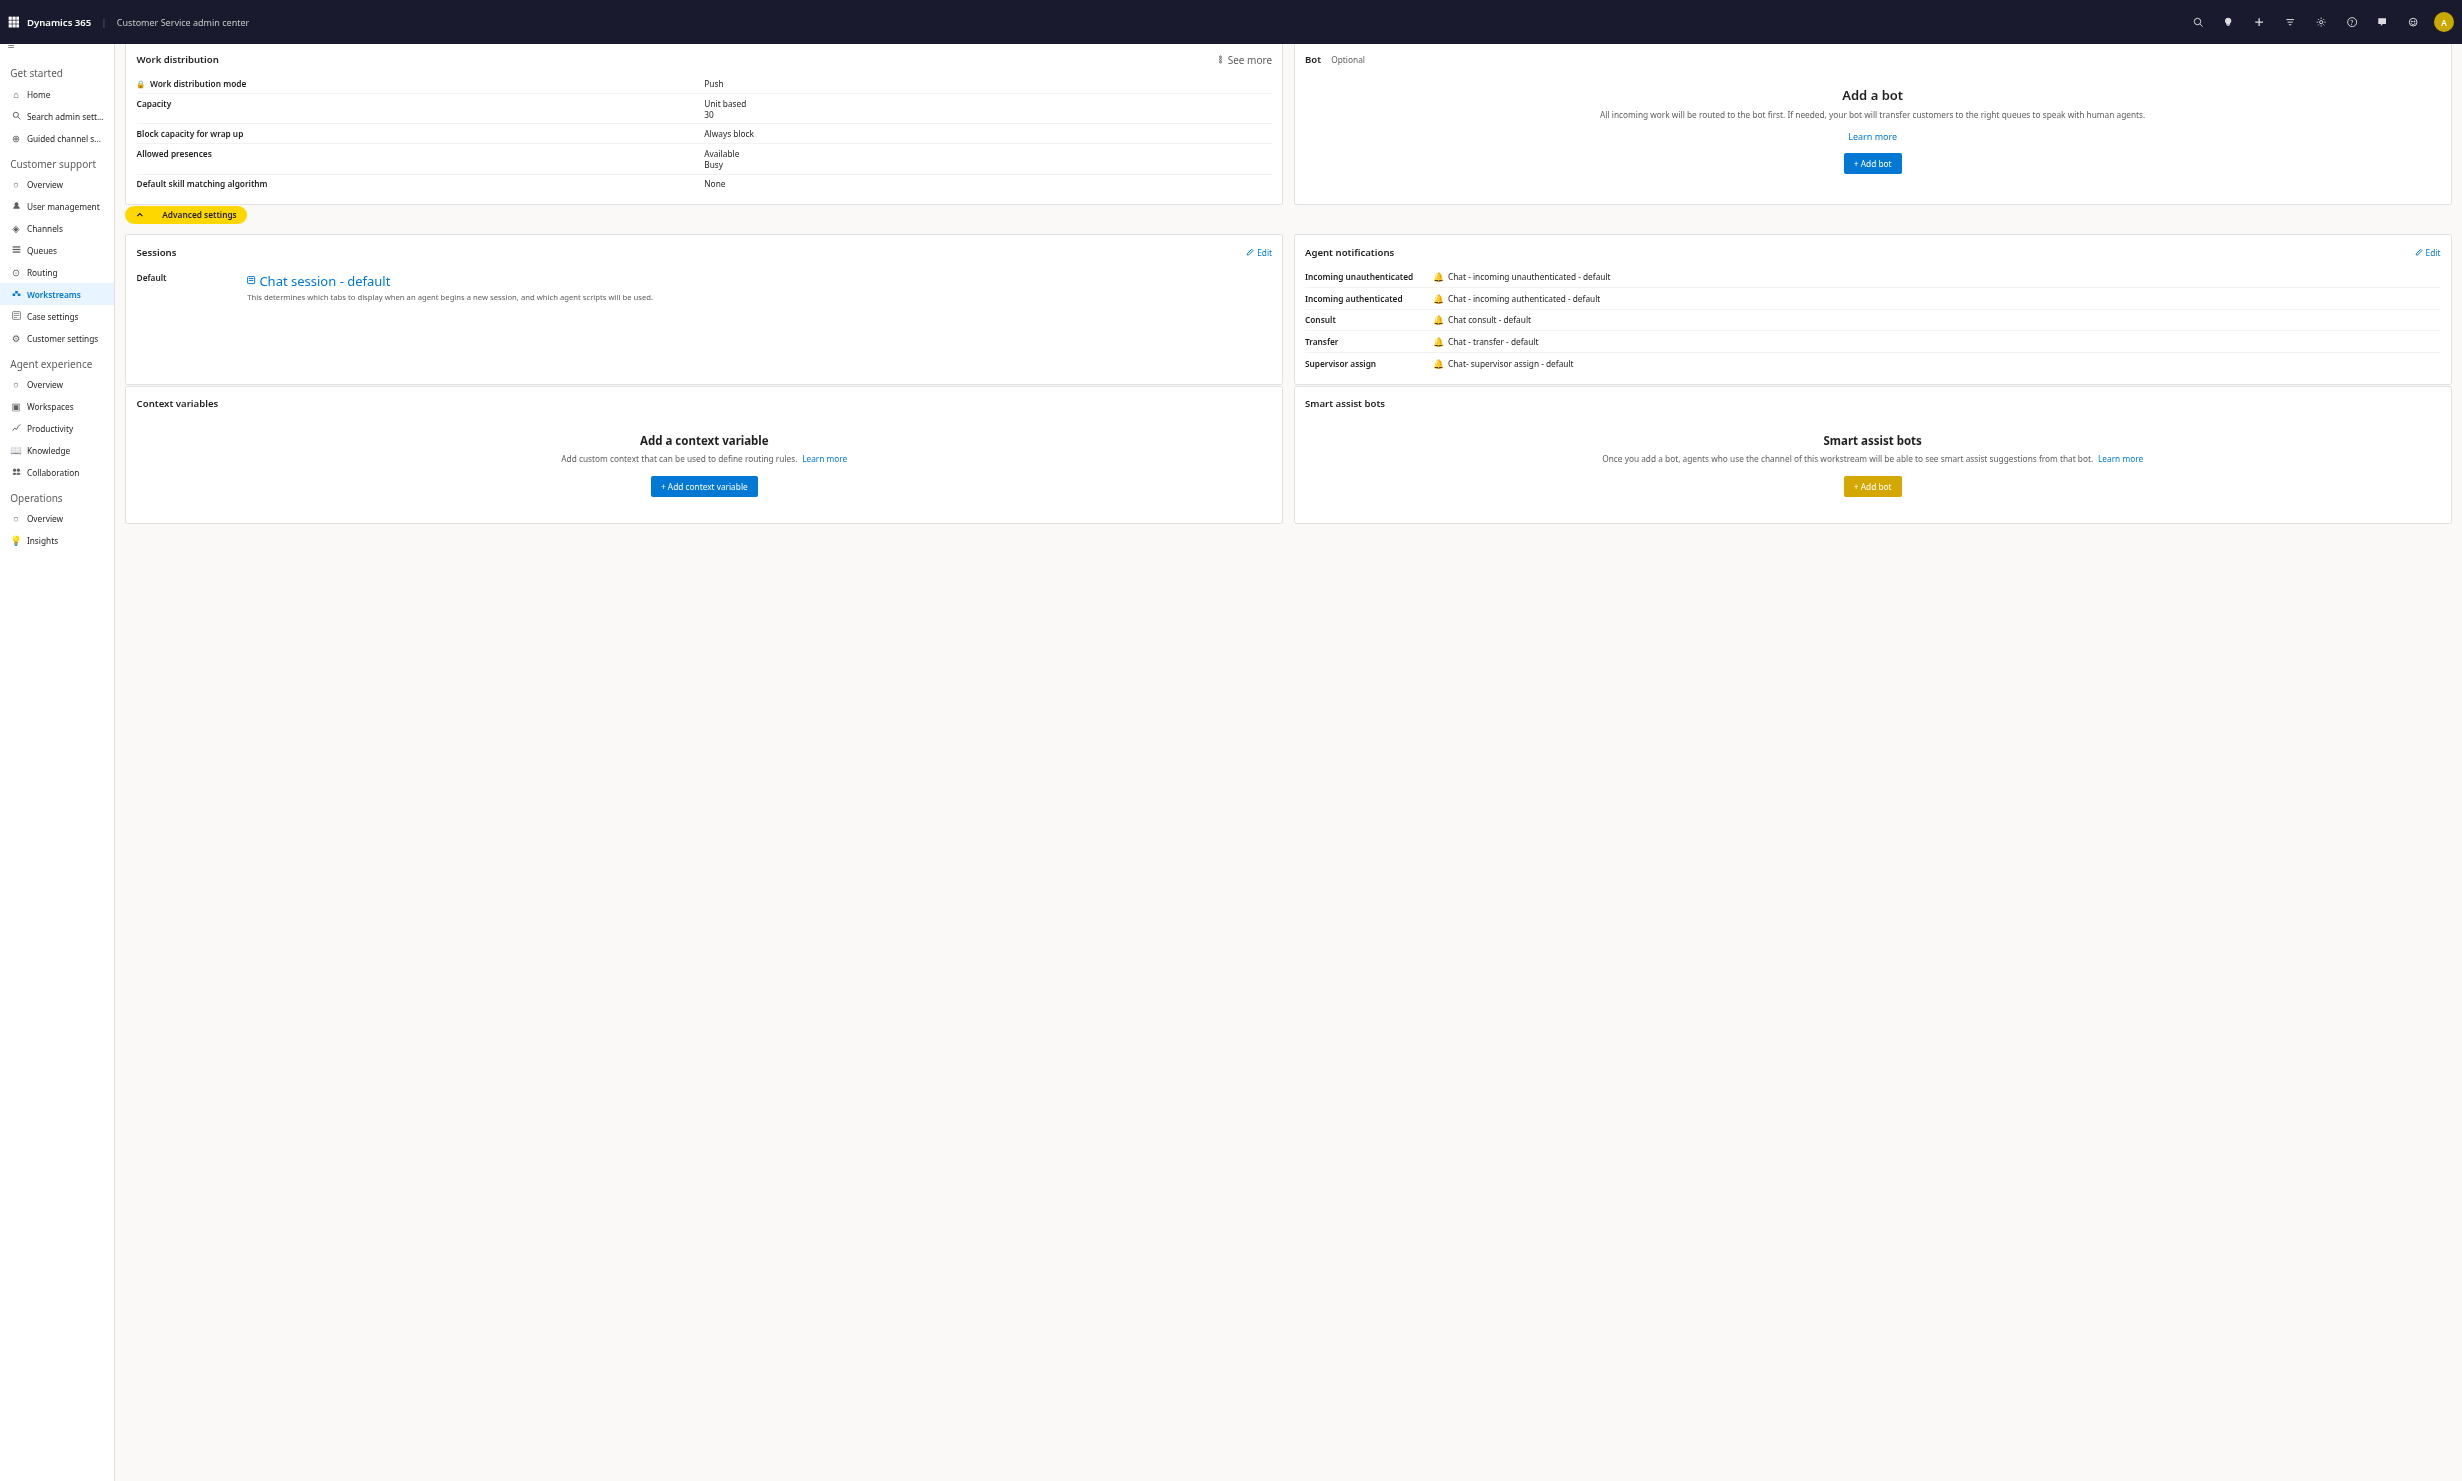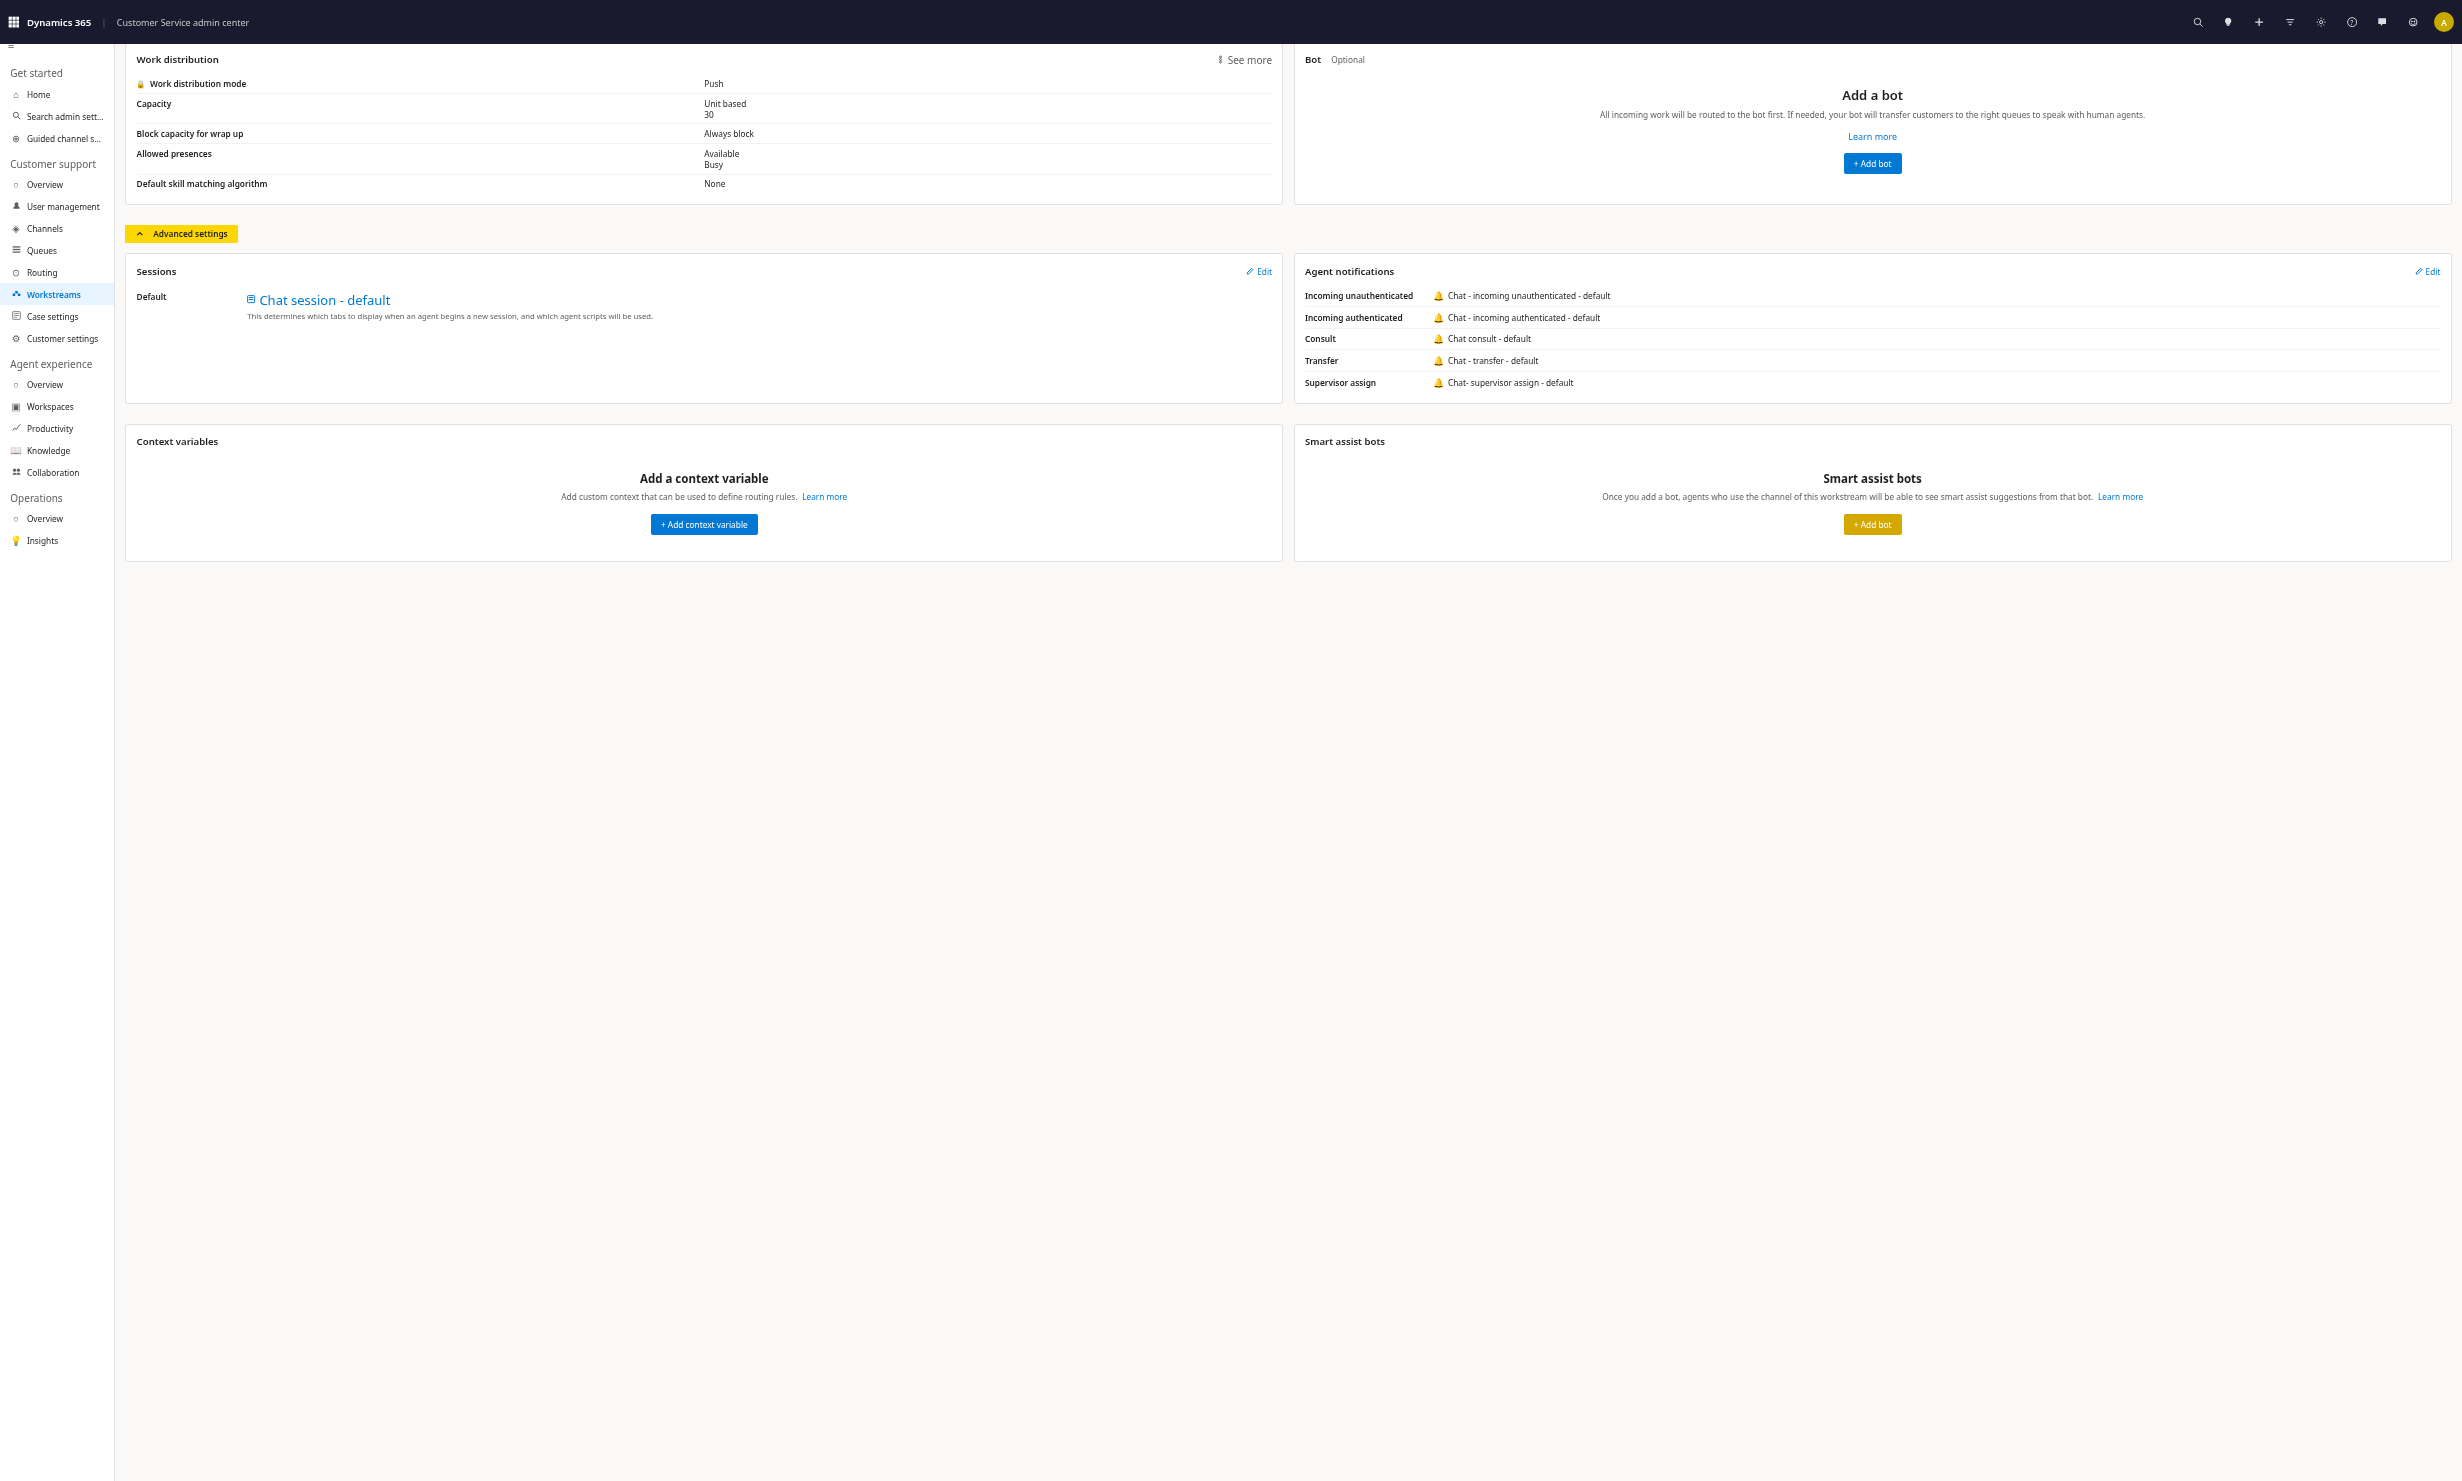--- a/index.html
+++ b/index.html
@@ -128,21 +128,21 @@
       overflow-y: auto;
       padding: 10.3px;
       background: #faf9f8;
     }
 
     
     .panel-row {
       display: grid;
       grid-template-columns: 1fr 1fr;
       gap: 10.3px;
-      margin-bottom: 20px;
+      margin-bottom: 1px;
     }
     .panel {
       background: white;
       border: 0.6px solid #e0e0e0;
       border-radius: 2.6px;
       padding: 10.3px;
     }
     .panel-header {
       display: flex;
       justify-content: space-between;
@@ -214,23 +214,23 @@
       color: #0078d4;
       text-decoration: none;
       cursor: pointer;
     }
 
     
     .advanced-settings-bar {
       background: #ffd700;
       display: inline-flex;
       align-items: center;
-      gap: 10px;
+      gap: 19px;
       padding: 3.8px 10.3px;
-      border-radius: 1px;
+      border-radius: 9px;
       margin-bottom: 10.3px;
       cursor: pointer;
       font-size: 8.3px;
       font-weight: 600;
     }
 
     
     .sessions-content {
       padding-top: 5.1px;
     }

